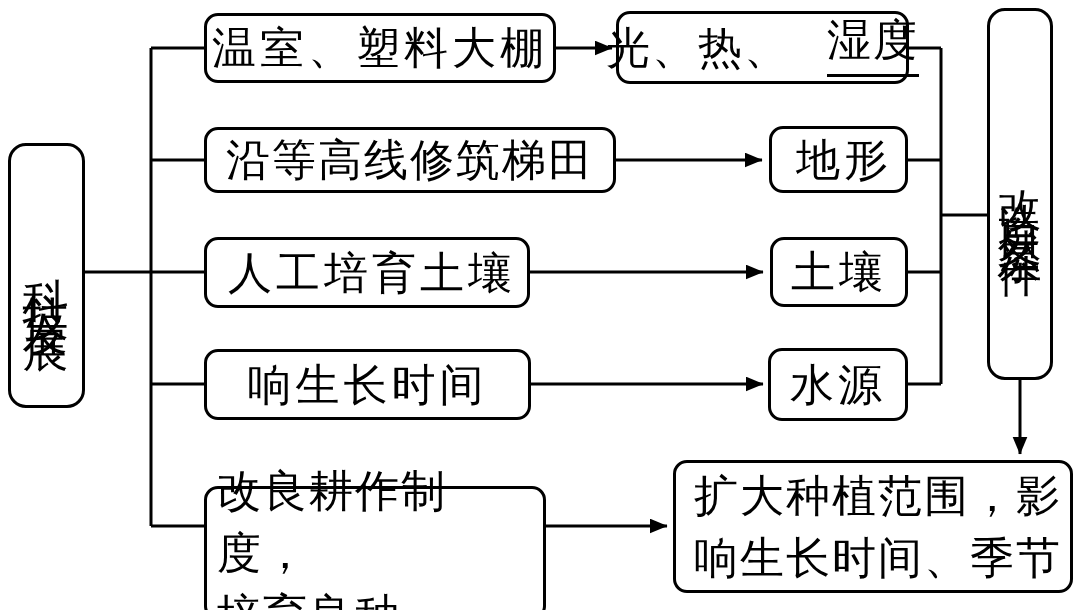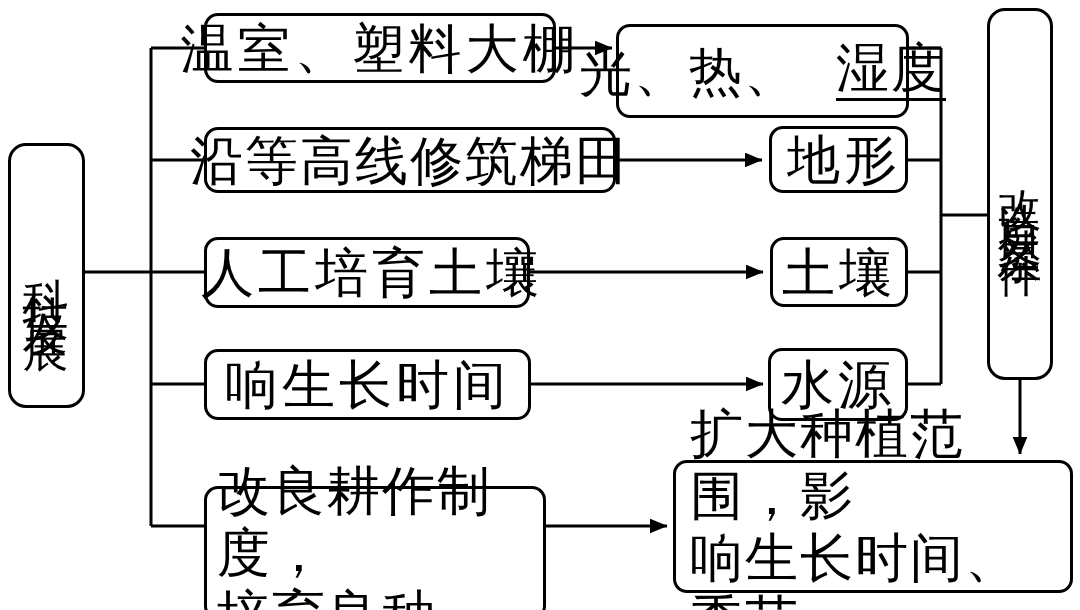--- a/index.html
+++ b/index.html
@@ -6,33 +6,33 @@
   .stage{
     position:relative;width:1080px;height:610px;background:#ffffff;
     font-family:"DejaVu Serif","Liberation Serif",serif;color:#000;
     overflow:hidden;
   }
   .edges{position:absolute;left:0;top:0;width:1080px;height:610px;}
   .box{
     position:absolute;box-sizing:border-box;background:#ffffff;
     border:3px solid #000;border-radius:14px;
     display:flex;align-items:center;justify-content:center;
-    font-size:53px;line-height:1;letter-spacing:4px;white-space:nowrap;
+    font-size:44px;line-height:1;letter-spacing:4px;white-space:nowrap;
   }
   .multi{
     justify-content:flex-start;text-align:left;padding:0 8px 0 10px;
     white-space:pre-line;line-height:62px;letter-spacing:2px;
   }
   .vert{
     writing-mode:vertical-rl;text-orientation:upright;
     border-radius:18px;white-space:nowrap;
   }
   .vert-root{letter-spacing:17px;font-size:46px;}
   .vert-agg{letter-spacing:13px;font-size:44px;}
-  .u{border-bottom:3px solid #000;padding-bottom:4px;}
+  .u{border-bottom:3px solid #000;padding-bottom:12px;}
   svg line{stroke:#000;stroke-width:3;}
 </style>
 </head>
 <body>
 
 <div class="stage">
 
   <svg class="edges" viewBox="0 0 1080 610" xmlns="http://www.w3.org/2000/svg">
     <defs>
       <marker id="arrow" markerWidth="8" markerHeight="6" refX="5.8" refY="2.5" orient="auto" markerUnits="strokeWidth">
@@ -81,21 +81,21 @@
 
   <div class="box" style="left:204px;top:349px;width:327px;height:71px;">
     <span>响生长时间</span>
   </div>
 
   <div class="box multi" style="left:204px;top:459px;width:342px;height:134px;margin-top:27px;">
     <span>改良耕作制度，
 培育良种</span>
   </div>
 
-  <div class="box" style="left:616px;top:24px;width:293px;height:94px;letter-spacing:2px;gap:37px;">
+  <div class="box" style="left:616px;top:11px;width:293px;height:73px;letter-spacing:2px;gap:37px;">
     <span>光、热、</span>
       <span class="u">湿度</span>
   </div>
 
   <div class="box" style="left:769px;top:126px;width:139px;height:67px;padding-left:11px;">
     <span>地形</span>
   </div>
 
   <div class="box" style="left:770px;top:237px;width:138px;height:70px;">
     <span>土壤</span>

